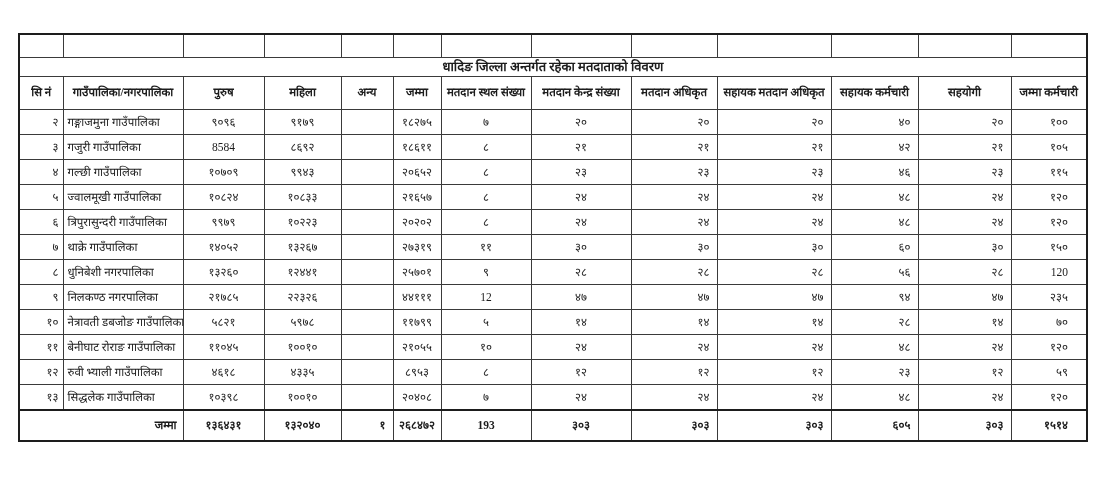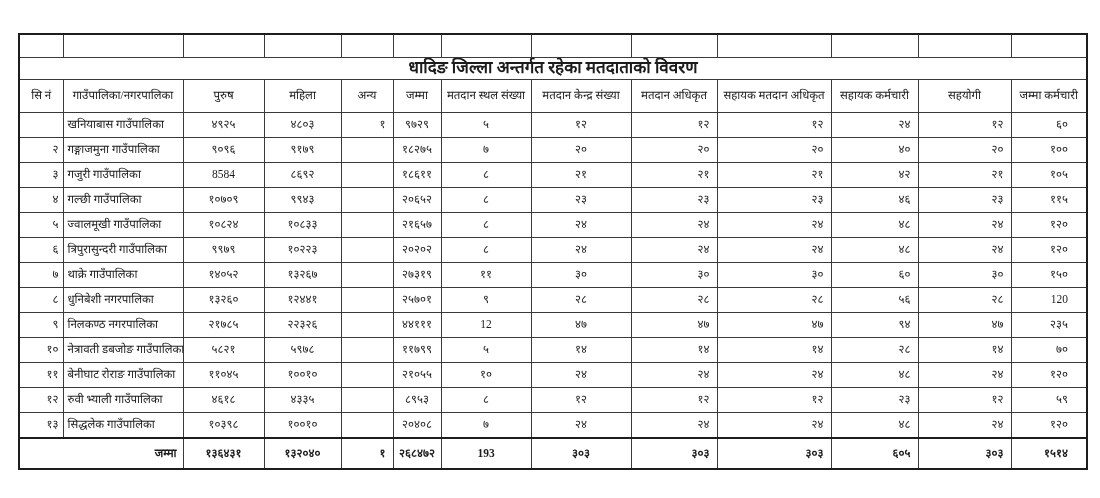--- a/index.html
+++ b/index.html
@@ -14,24 +14,24 @@
     border-collapse:collapse;table-layout:fixed;
     font-size:11.5px;line-height:1.1;
   }
   table.voter-table, table.voter-table td, table.voter-table th{
     border:1px solid #3a3a3a;
   }
   table.voter-table{border:2px solid #1d1d1d;}
   td,th{padding:1px 3px;overflow:hidden;white-space:nowrap;}
   tr.empty-row td{height:20px;}
   tr.title-row td{
-    height:16px;text-align:center;font-weight:bold;font-size:17px;padding:1px 0;
+    height:16px;text-align:center;font-weight:bold;font-size:13px;padding:1px 0;
   }
   tr.header-row th{
-    height:30px;text-align:center;font-weight:normal;font-size:11.5px;
+    height:30px;text-align:center;font-weight:bold;font-size:11.5px;
     white-space:normal;line-height:1.15;vertical-align:middle;
   }
   tr.data-row td{height:22px;vertical-align:middle;}
   tr.total-row td{
     height:27px;font-weight:bold;vertical-align:middle;
     border-top:2px solid #1d1d1d;
   }
   
   .c-sn{text-align:right;padding-right:4px;}
   .c-name{text-align:left;padding-left:4px;}
@@ -94,35 +94,20 @@
       <th>मतदान अधिकृत</th>
       <th>सहायक मतदान अधिकृत</th>
       <th>सहायक कर्मचारी</th>
       <th>सहयोगी</th>
       <th>जम्मा कर्मचारी</th>
     </tr>
 
     </tbody>
       <tbody id="rows-body">
         <tr class="data-row">
-      <td class="c-sn"></td>
-      <td class="c-name">खनियाबास गाउँपालिका</td>
-      <td class="c-center">४९२५</td>
-      <td class="c-center">४८०३</td>
-      <td class="c-right">१</td>
-      <td class="c-center">९७२९</td>
-      <td class="c-center">५</td>
-      <td class="c-center">१२</td>
-      <td class="c-right">१२</td>
-      <td class="c-right">१२</td>
-      <td class="c-right">२४</td>
-      <td class="c-right">१२</td>
-      <td class="c-right-pad">६०</td>
-    </tr>
-        <tr class="data-row">
       <td class="c-sn">२</td>
       <td class="c-name">गङ्गाजमुना गाउँपालिका</td>
       <td class="c-center">९०९६</td>
       <td class="c-center">९१७९</td>
       <td class="c-right"></td>
       <td class="c-center">१८२७५</td>
       <td class="c-center">७</td>
       <td class="c-center">२०</td>
       <td class="c-right">२०</td>
       <td class="c-right">२०</td>

